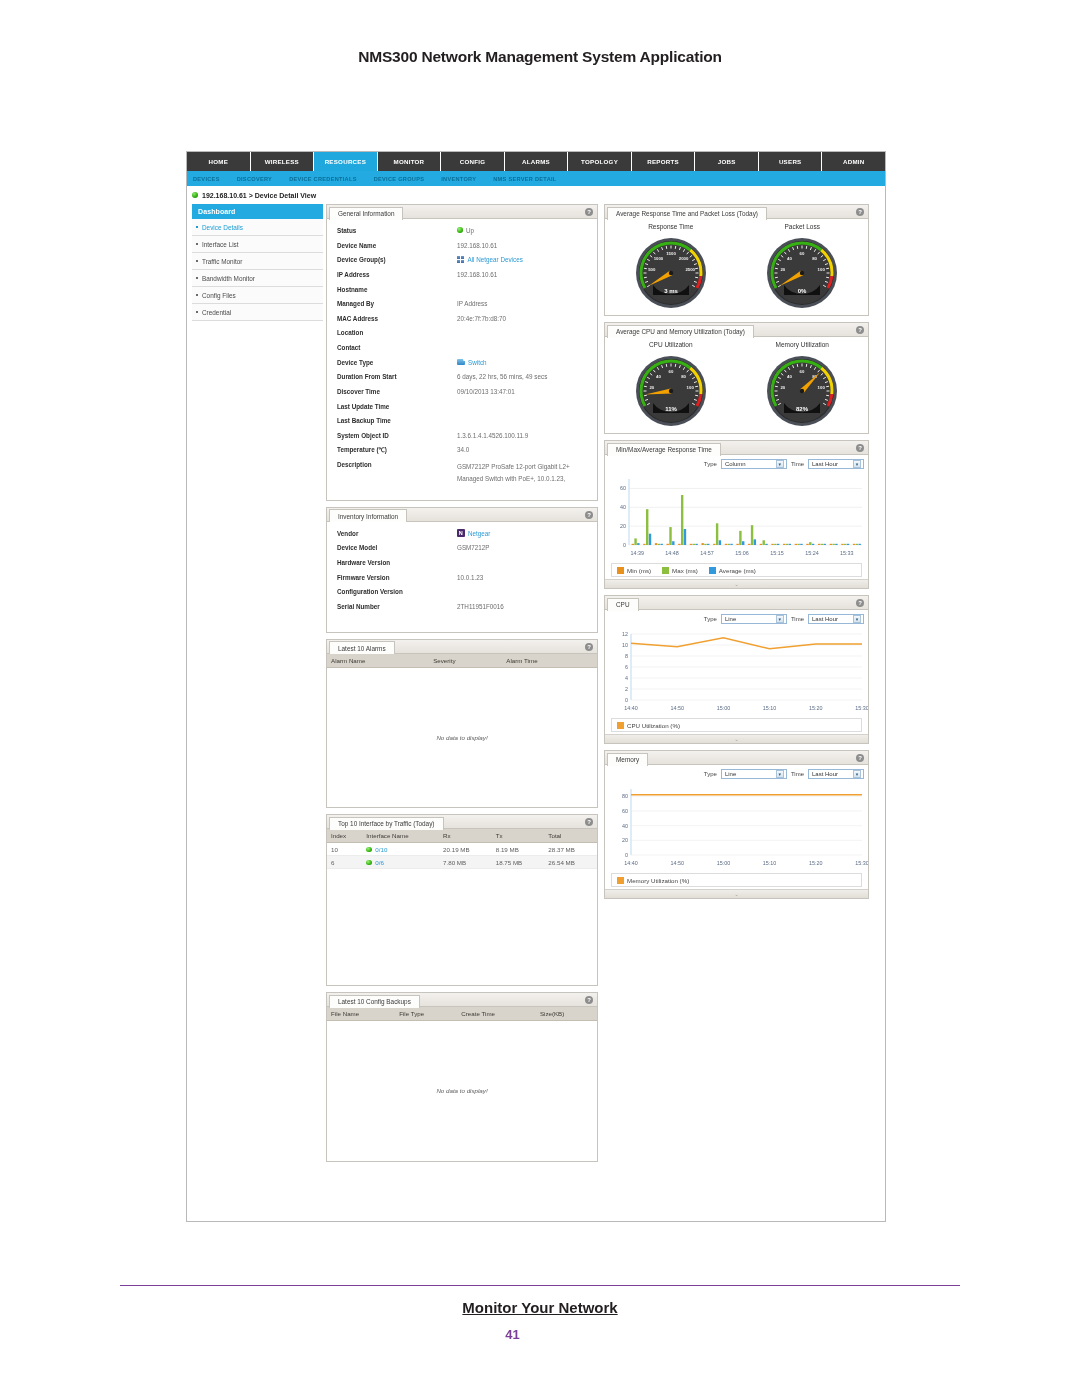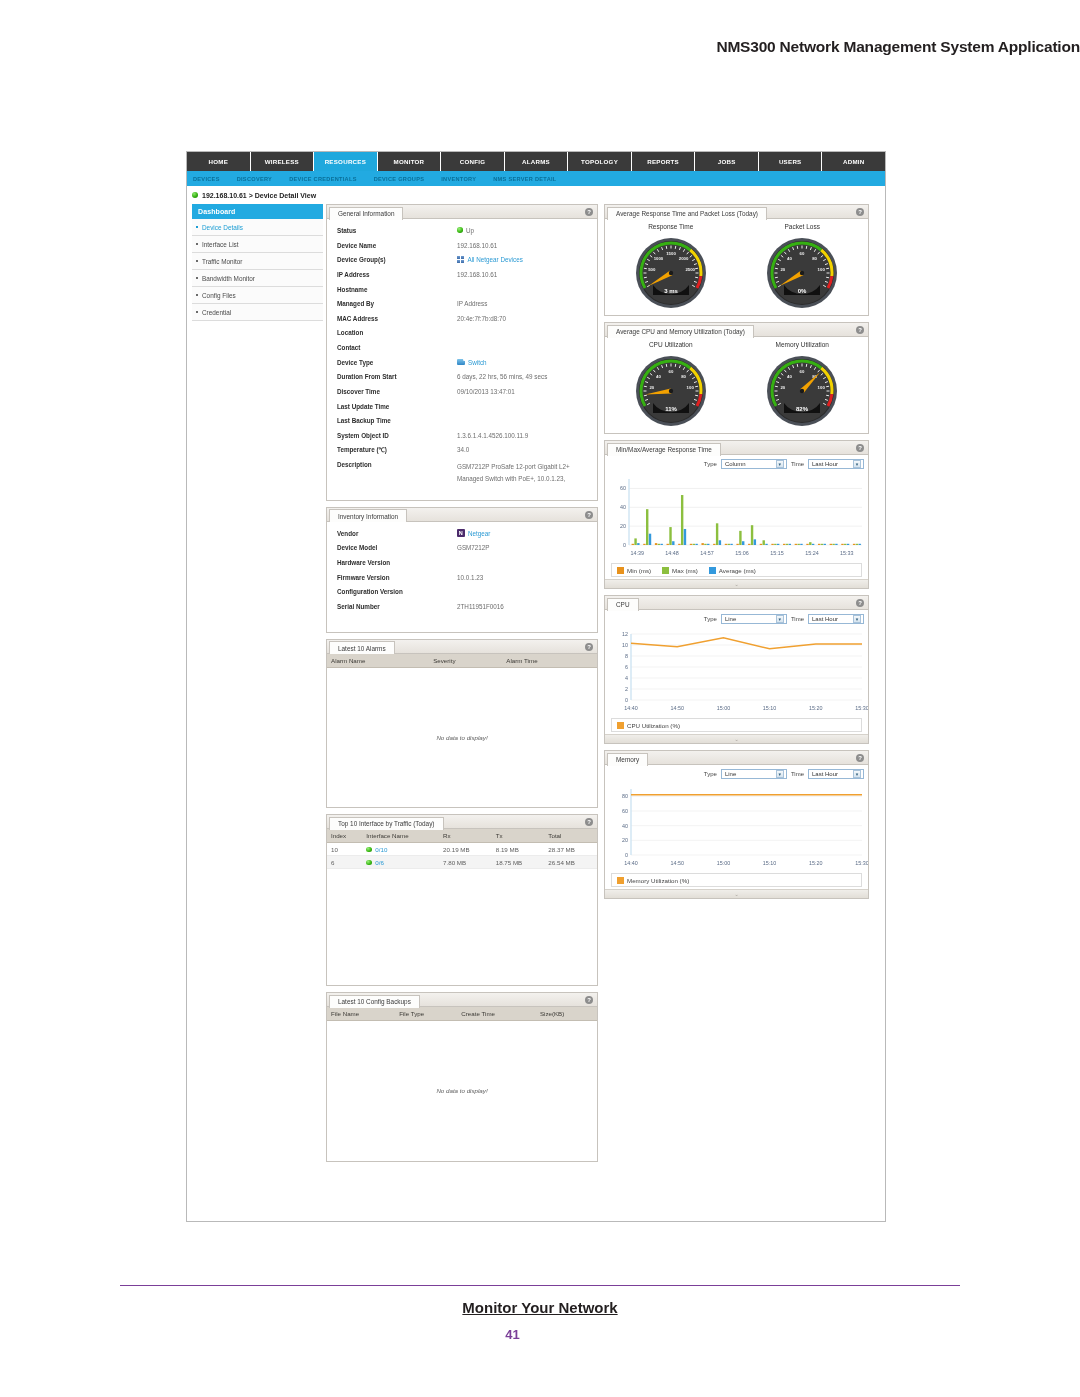--- a/index.html
+++ b/index.html
@@ -8,22 +8,22 @@
     width:1080px; height:1397px;
     background:#ffffff;
     font-family:"Liberation Sans", sans-serif;
     color:#231f20;
     position:relative;
     overflow:hidden;
   }
 
   
   .doc-header {
-    position:absolute; top:38px; left:0; width:1080px;
-    text-align:right; font-size:15.5px; font-weight:bold; letter-spacing:-0.2px;
+    position:absolute; top:48px; left:0; width:1080px;
+    text-align:center; font-size:15.5px; font-weight:bold; letter-spacing:-0.2px;
   }
   .doc-footer-rule {
     position:absolute; top:1285px; left:120px; width:840px; height:1px; background:#7b3f98;
   }
   .doc-footer-title {
     position:absolute; top:1299px; left:0; width:1080px; text-align:center;
     font-size:15px; font-weight:bold;text-decoration:underline;
   }
   .doc-pagenum {
     position:absolute; top:1327px; left:0; width:1025px; text-align:center;

